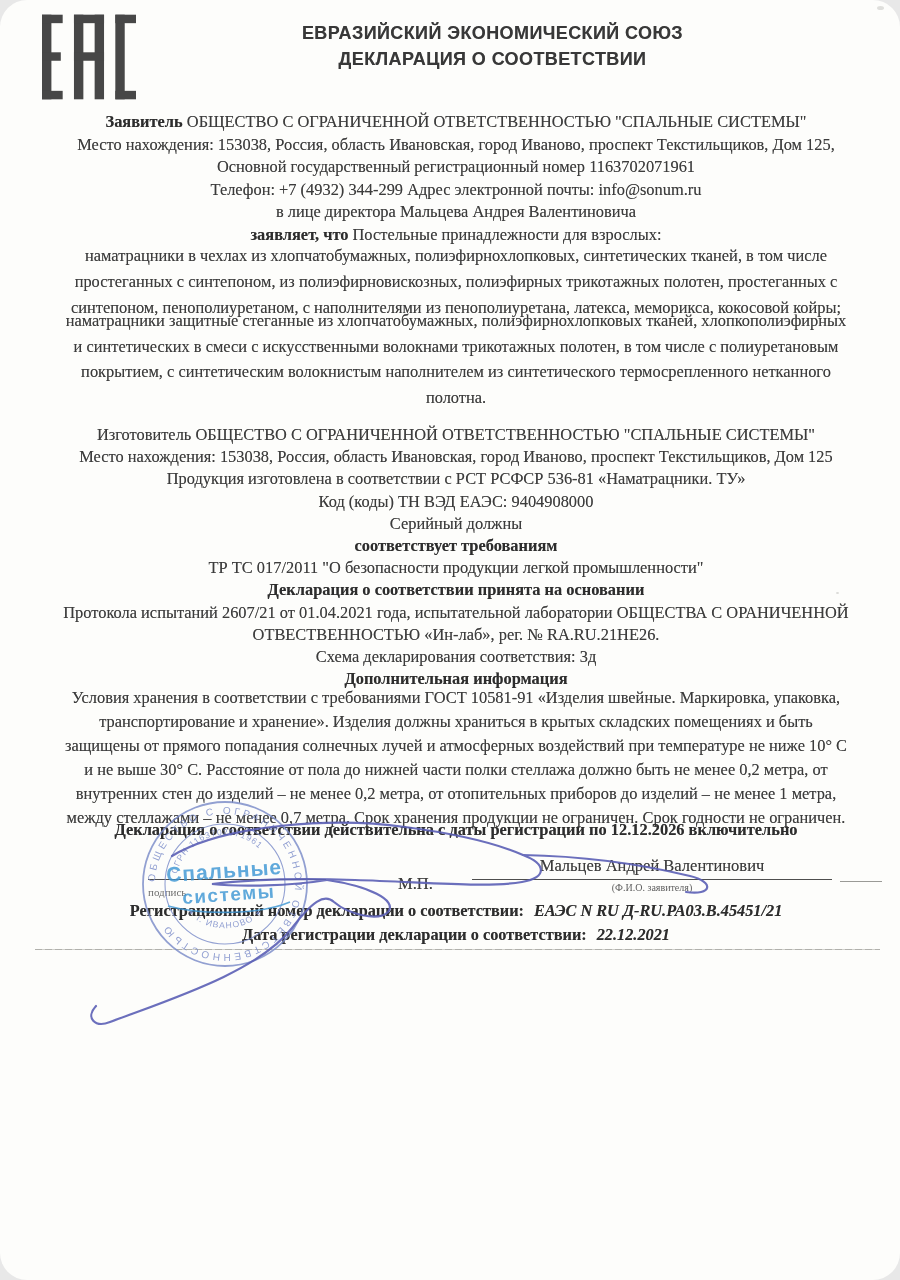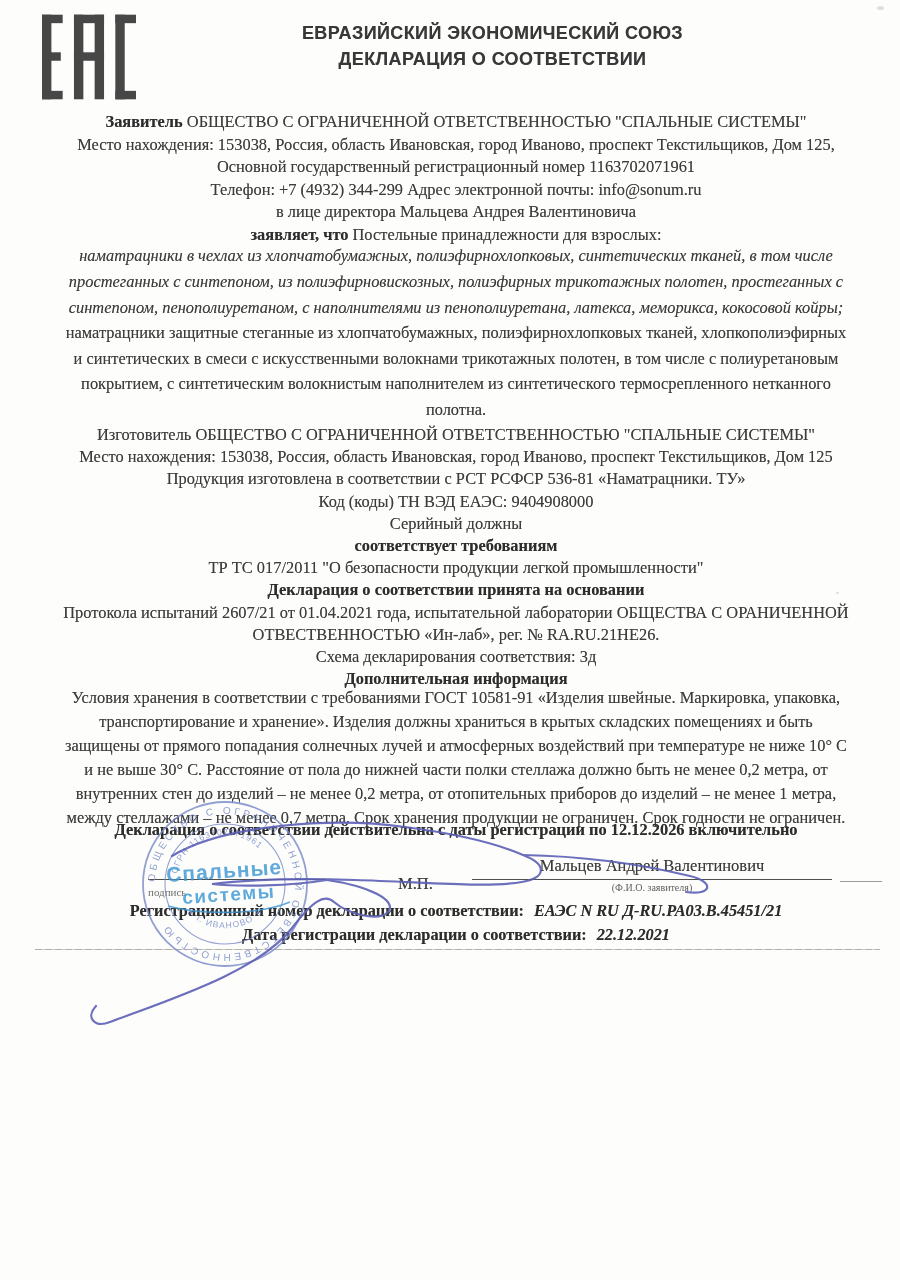--- a/index.html
+++ b/index.html
@@ -4,42 +4,43 @@
 <style>
   html,body{margin:0;padding:0;background:#e8e8e8;}
   .page{
     position:relative;
     width:900px;height:1280px;
     margin:0 auto;
     background:#fdfdfb;
     overflow:hidden;
     font-family:"Liberation Serif", serif;
     color:#3c3c3c;
+    border-radius:27px;
   }
   .soft{ text-shadow:0 0 .45px rgba(70,70,70,.55); }
 
   
   .eac-logo{ position:absolute; left:42px; top:14px; width:94px; height:86px; }
   .titles{
     position:absolute; left:85px; right:0; top:20px;
     text-align:center;
     font-family:"Liberation Sans", sans-serif;
     font-weight:bold; font-size:18px; line-height:26px;
     color:#383838; letter-spacing:.4px;
   }
 
   
   .blk{ position:absolute; left:40px; right:28px; font-size:16.4px;text-align:center; }
   .lh22{ line-height:22.6px; }
   .prelines{ white-space:pre-line; }
   b,.b{ font-weight:bold; color:#2d2d2d; }
 
   .applicant{ top:111px; }
-  .para1{ top:243px; line-height:26px;font-style:italic; }
-  .para2{ top:320px; line-height:25.5px; }
+  .para1{ top:243px; line-height:26px; }
+  .para2{ top:308px; line-height:25.5px; }
   .manu{ top:424px; line-height:22.2px; }
   .addl{ top:686px; line-height:24px; }
   .validity{ top:820px; font-weight:bold; color:#2d2d2d; }
 
   
   .mp{ position:absolute; left:398px; top:862px; font-size:16.5px;margin-top:12px; }
   .sign-line{ position:absolute; left:148px; top:879px; width:178px; border-top:1.4px solid #4e4e4e; }
   .sign-caption{ position:absolute; left:148px; top:886px; width:178px; text-align:left; font-size:11px; color:#6d6d6d; }
   .fio-wrap{ position:absolute; left:472px; top:856px; width:360px; text-align:center; }
   .fio-name{ font-size:16.5px; padding-bottom:3px; border-bottom:1.4px solid #4e4e4e; }

